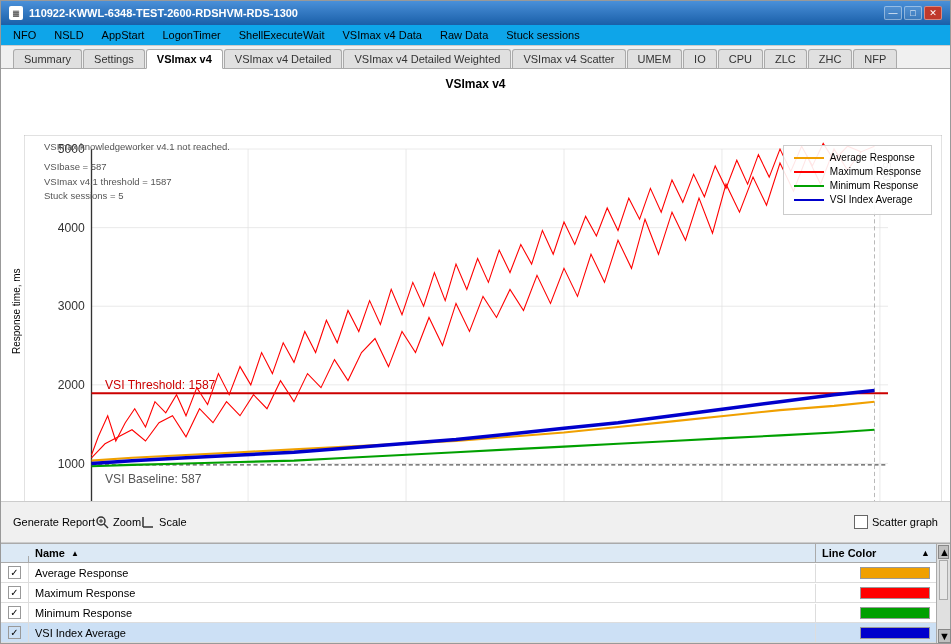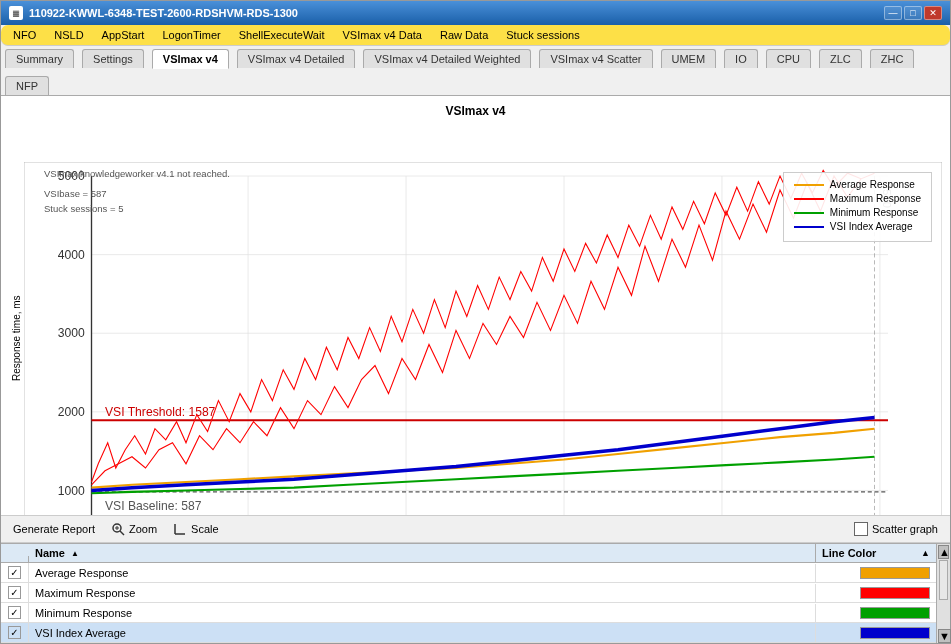--- a/index.html
+++ b/index.html
@@ -61,42 +61,41 @@
       display: flex;
       align-items: center;
       justify-content: center;
       font-size: 9px;
       color: white;
       cursor: pointer;
       background: rgba(255,255,255,0.1);
     }
     .win-btn.close { background: #c0392b; }
     .menu-bar {
-      background: #fde047;
+      background: #0ea5e9;
       border-bottom: 1px solid #ccc;
       padding: 2px 4px;
       display: flex;
       gap: 2px;
       flex-shrink: 0;
-      border-radius: 7px;
     }
     .menu-item {
       padding: 2px 8px;
       cursor: pointer;
       border-radius: 2px;
       font-size: 11px;
       color: #000;
     }
     .tab-bar {
       background: #f0f0f0;
       border-bottom: 1px solid #aaa;
       display: flex;
       flex-wrap: wrap;
-      gap: 8px;
-      padding: 3px 4px 0;
+      gap: 1px;
+      padding: 3px 12px 0;
       flex-shrink: 0;
     }
     .tab {
       padding: 3px 10px;
       border: 1px solid #aaa;
       border-bottom: none;
       background: #e0e0e0;
       cursor: pointer;
       font-size: 11px;
       border-radius: 3px 3px 0 0;
@@ -191,23 +190,22 @@
       color: #555;
       line-height: 1.5;
     }
     .toolbar {
       background: #f0f0f0;
       border-top: 1px solid #ccc;
       border-bottom: 1px solid #ccc;
       padding: 4px 12px;
       display: flex;
       align-items: center;
-      gap: 16px;
       flex-shrink: 0;
-      height: 28px;
+      height: 42px;
     }
     .toolbar-btn {
       font-size: 11px;
       cursor: pointer;
       color: #000;
       display: flex;
       align-items: center;
       gap: 4px;
     }
     .scatter-check {
@@ -316,20 +314,21 @@
       <div class="chart-title">VSImax v4</div>
       <div class="chart-body">
         <div class="y-axis-label">Response time, ms</div>
         <div class="chart-inner">
           <div class="chart-svg-area">
             
             <div class="chart-annotations">
               <div>VSImax knowledgeworker v4.1 not reached.</div>
               <div style="height:6px"></div>
               <div>VSIbase = 587</div>
+              <div>VSImax v4.1 threshold = 1587</div>
               <div>Stuck sessions = 5</div>
             </div>
 
             
             <div class="legend">
               <div class="legend-item">
                 <div class="legend-line" style="background:#f0a000;"></div>
                 <span>Average Response</span>
               </div>
               <div class="legend-item">

